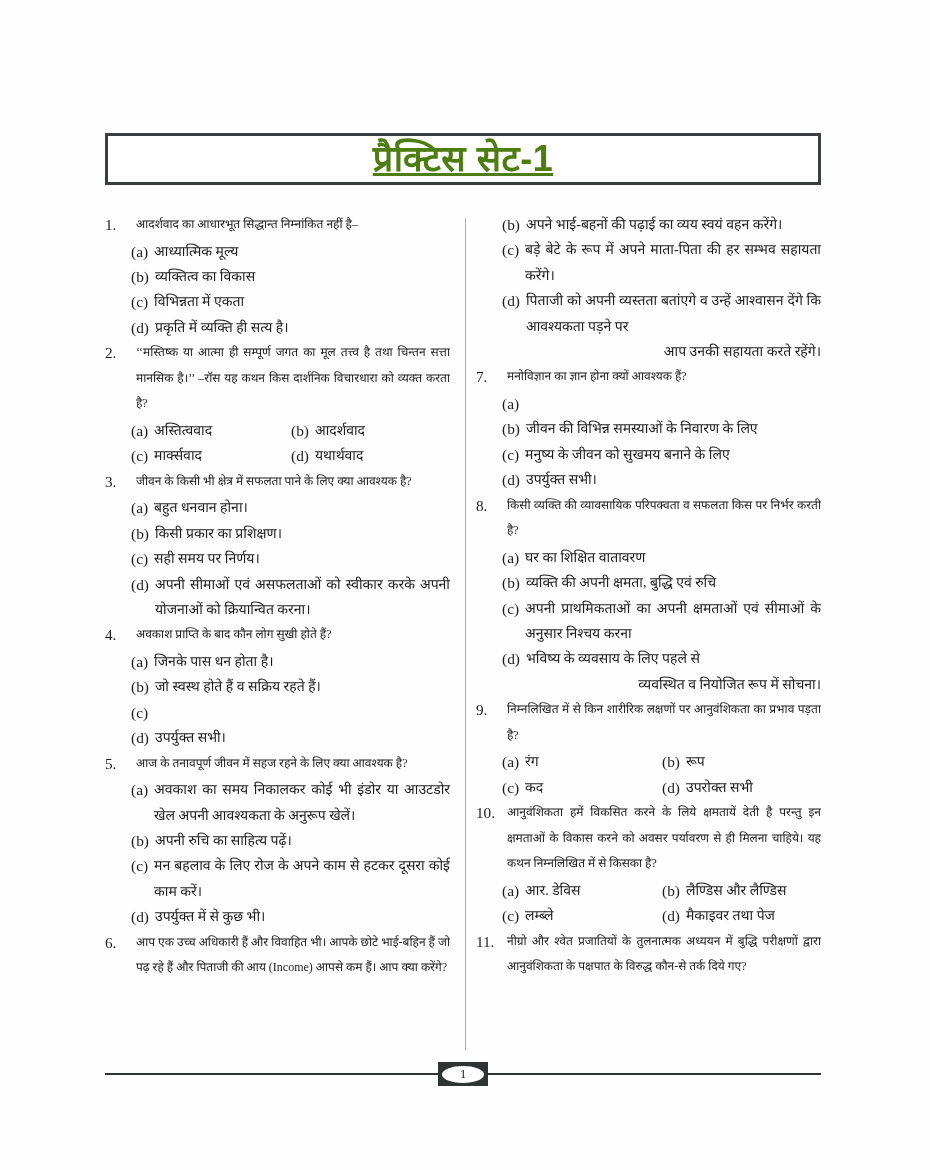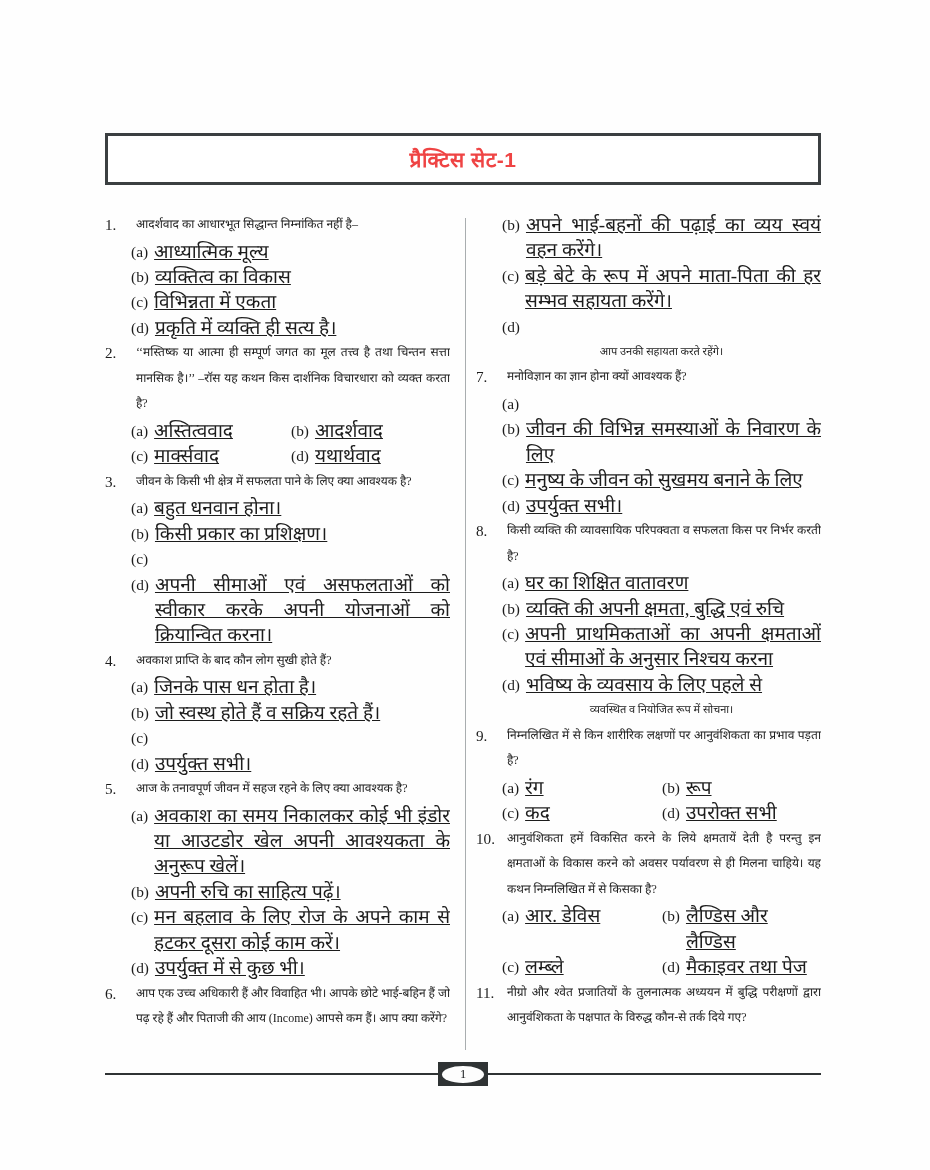--- a/index.html
+++ b/index.html
@@ -34,24 +34,25 @@
     border: 3px solid #3b3f41;
     box-sizing: border-box;
     display: flex;
     align-items: center;
     justify-content: center;
     background: #ffffff;
   }
   .title-text {
     font-family: "Liberation Sans", "DejaVu Sans", sans-serif;
     font-weight: bold;
-    font-size: 21px;
+    font-size: 36px;
     letter-spacing: 0.5px;
-    color: #ef4444;
+    color: #4d7c0f;
     line-height: 1;
+    text-decoration: underline;
   }
 
   
   .columns {
     position: absolute;
     left: 105px;
     top: 212px;
     width: 716px;
     height: 840px;
   }
@@ -105,24 +106,23 @@
   }
   .opt-tag {
     flex: 0 0 auto;
     font-size: 15.4px;
     line-height: 25.4px;
     white-space: nowrap;
     padding-right: 6px;
   }
   .opt-text {
     flex: 1 1 auto;
-    font-size: 19px;
+    font-size: 14px;
     line-height: 25.4px;
     text-align: left;
-    text-decoration: underline;
   }
   .opt-text.just {
     text-align: justify;
     text-justify: inter-word;
   }
 
   
   .opt-grid {
     padding-left: 26px;
     display: grid;
@@ -133,23 +133,23 @@
     display: flex;
     align-items: flex-start;
     font-size: 15.6px;
     line-height: 25.4px;
   }
   .opt-cell .opt-tag { line-height: 25.4px; }
 
   
   .cont {
     padding-left: 26px;
-    font-size: 11px;
+    font-size: 14px;
     line-height: 25.4px;
-    text-align: center;
+    text-align: right;
   }
 
   
   .footer {
     position: absolute;
     left: 105px;
     top: 1062px;
     width: 716px;
     height: 24px;
   }
@@ -250,20 +250,21 @@
           <div class="opt">
             <span class="opt-tag">(a)</span>
             <span class="opt-text">बहुत धनवान होना।</span>
           </div>
           <div class="opt">
             <span class="opt-tag">(b)</span>
             <span class="opt-text">किसी प्रकार का प्रशिक्षण।</span>
           </div>
           <div class="opt">
             <span class="opt-tag">(c)</span>
+            <span class="opt-text">सही समय पर निर्णय।</span>
           </div>
           <div class="opt">
             <span class="opt-tag">(d)</span>
             <span class="opt-text just">अपनी सीमाओं एवं असफलताओं को स्वीकार करके अपनी योजनाओं को क्रियान्वित करना।</span>
           </div>
         </div>
         <div class="q">
           <div class="q-num">4.</div>
           <div class="q-body">अवकाश प्राप्ति के बाद कौन लोग सुखी होते हैं?</div>
         </div>
@@ -316,20 +317,21 @@
           <div class="opt">
             <span class="opt-tag">(b)</span>
             <span class="opt-text just">अपने भाई-बहनों की पढ़ाई का व्यय स्वयं वहन करेंगे।</span>
           </div>
           <div class="opt">
             <span class="opt-tag">(c)</span>
             <span class="opt-text just">बड़े बेटे के रूप में अपने माता-पिता की हर सम्भव सहायता करेंगे।</span>
           </div>
           <div class="opt">
             <span class="opt-tag">(d)</span>
+            <span class="opt-text just">पिताजी को अपनी व्यस्तता बतांएगे व उन्हें आश्वासन देंगे कि आवश्यकता पड़ने पर</span>
           </div>
         </div>
         <div class="cont">आप उनकी सहायता करते रहेंगे।</div>
         <div class="q">
           <div class="q-num">7.</div>
           <div class="q-body">मनोविज्ञान का ज्ञान होना क्यों आवश्यक हैं?</div>
         </div>
         <div class="opts">
           <div class="opt">
             <span class="opt-tag">(a)</span>

